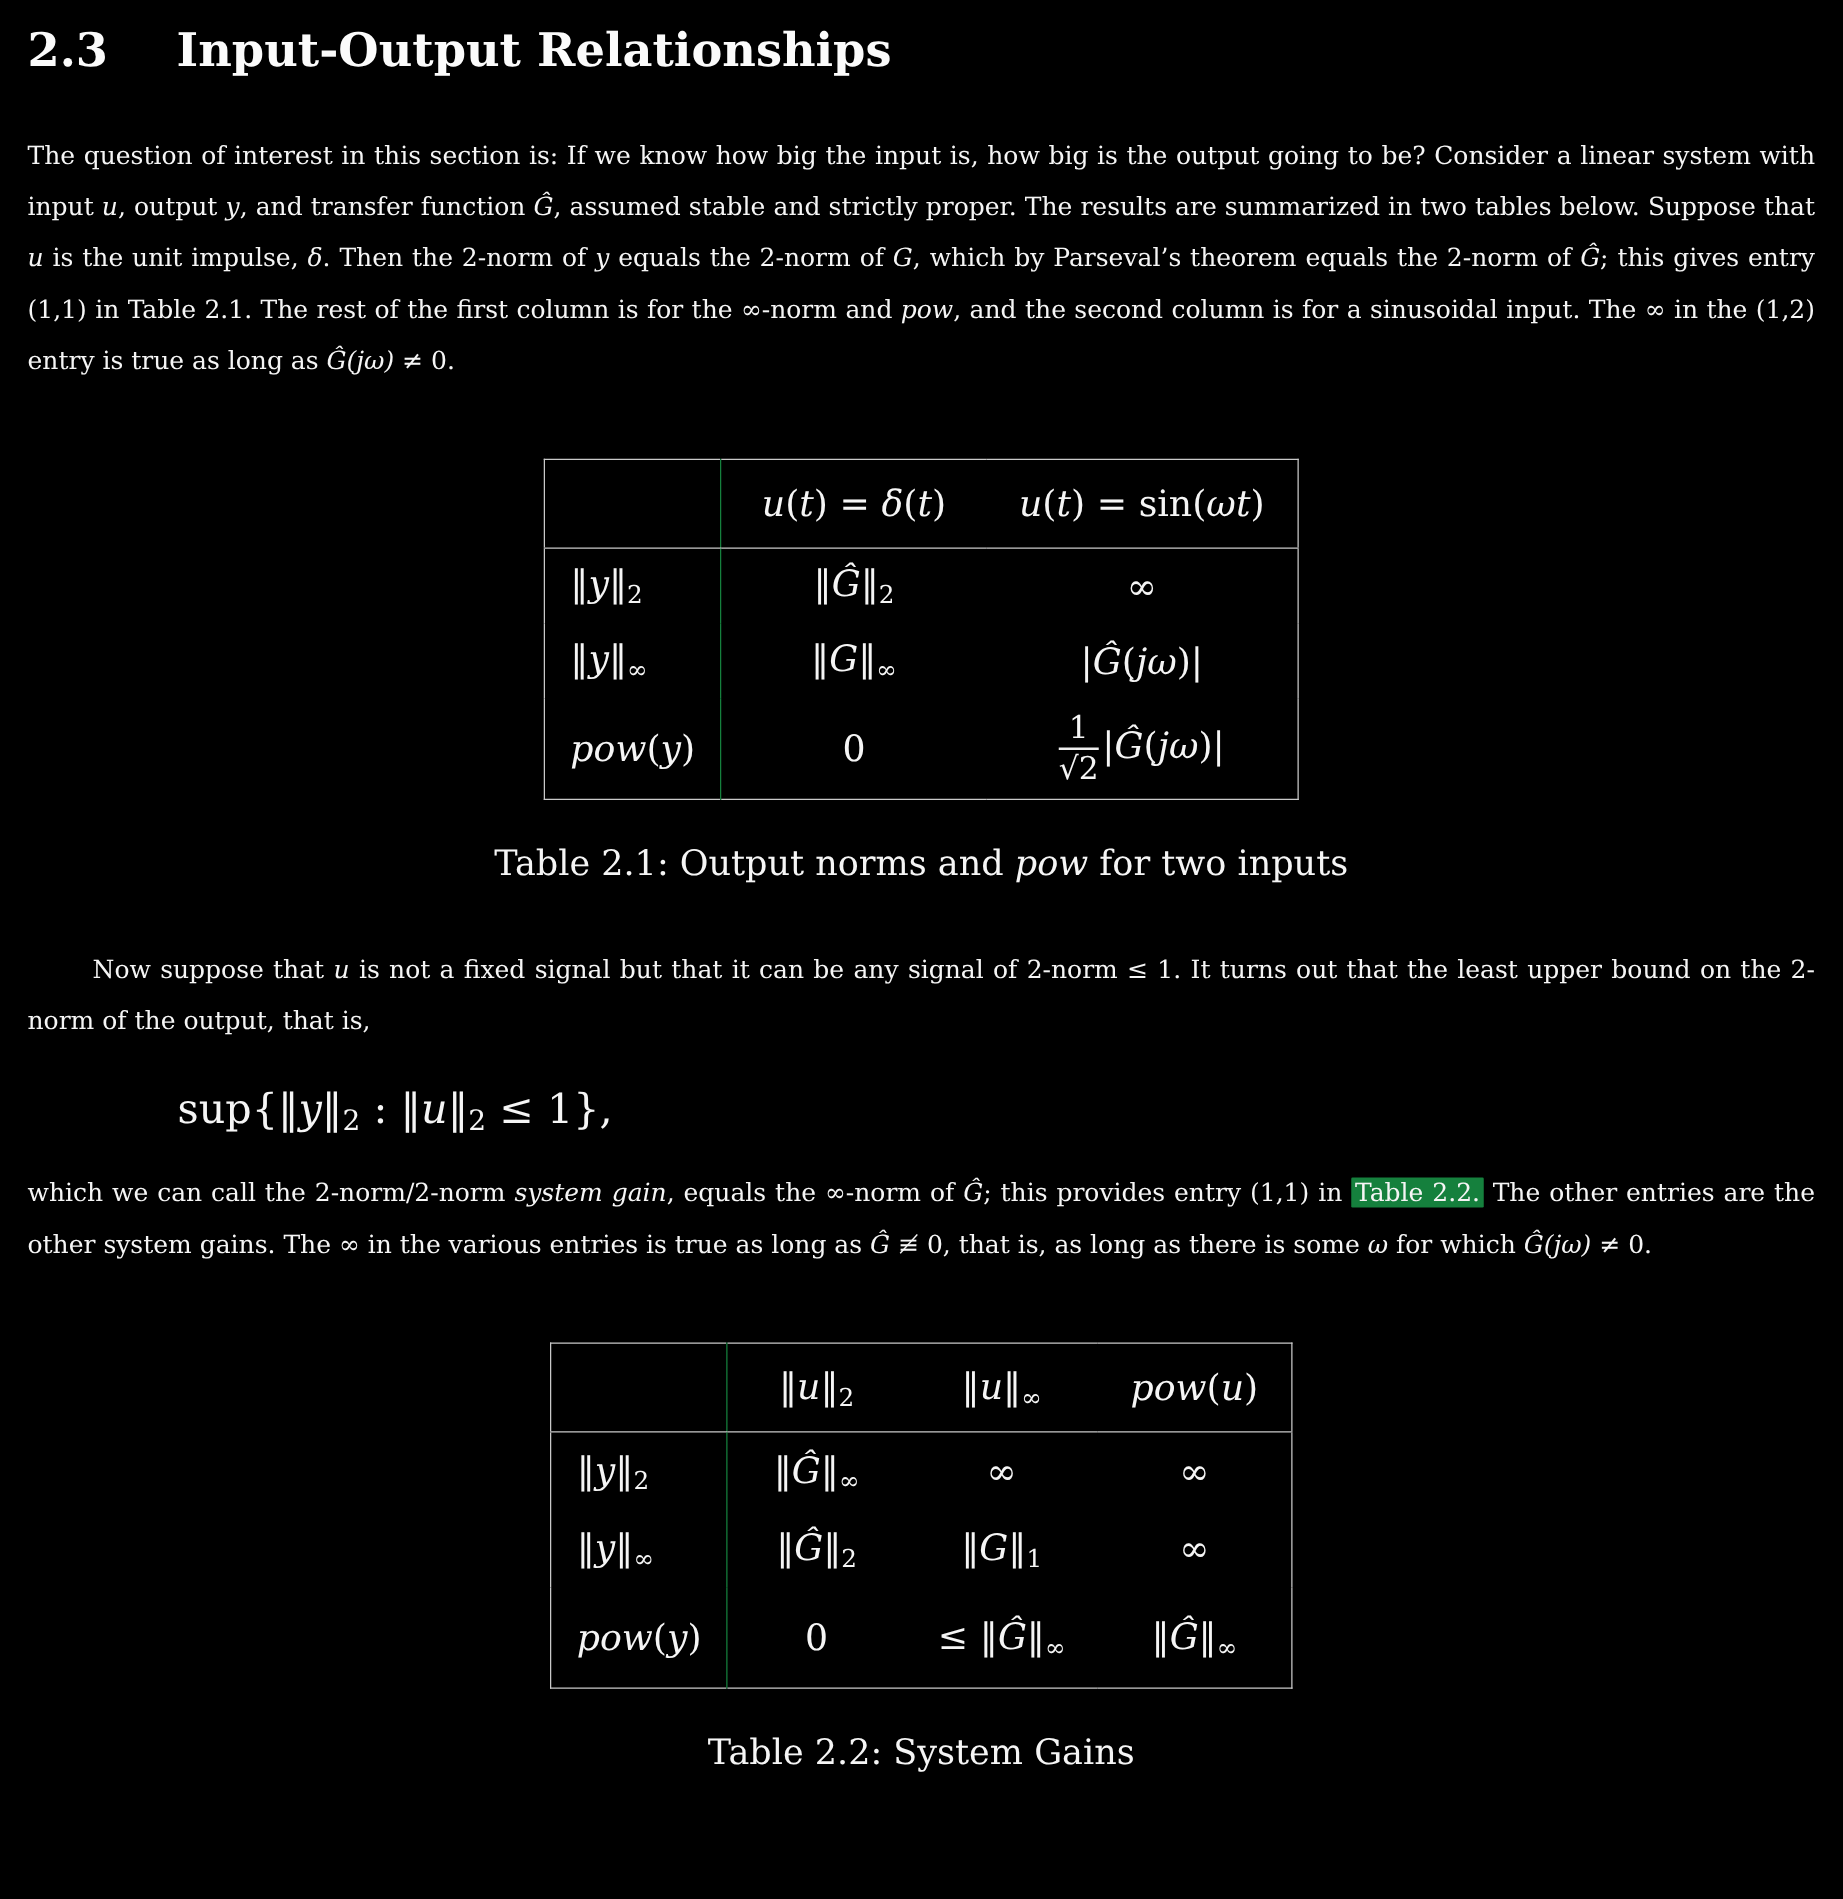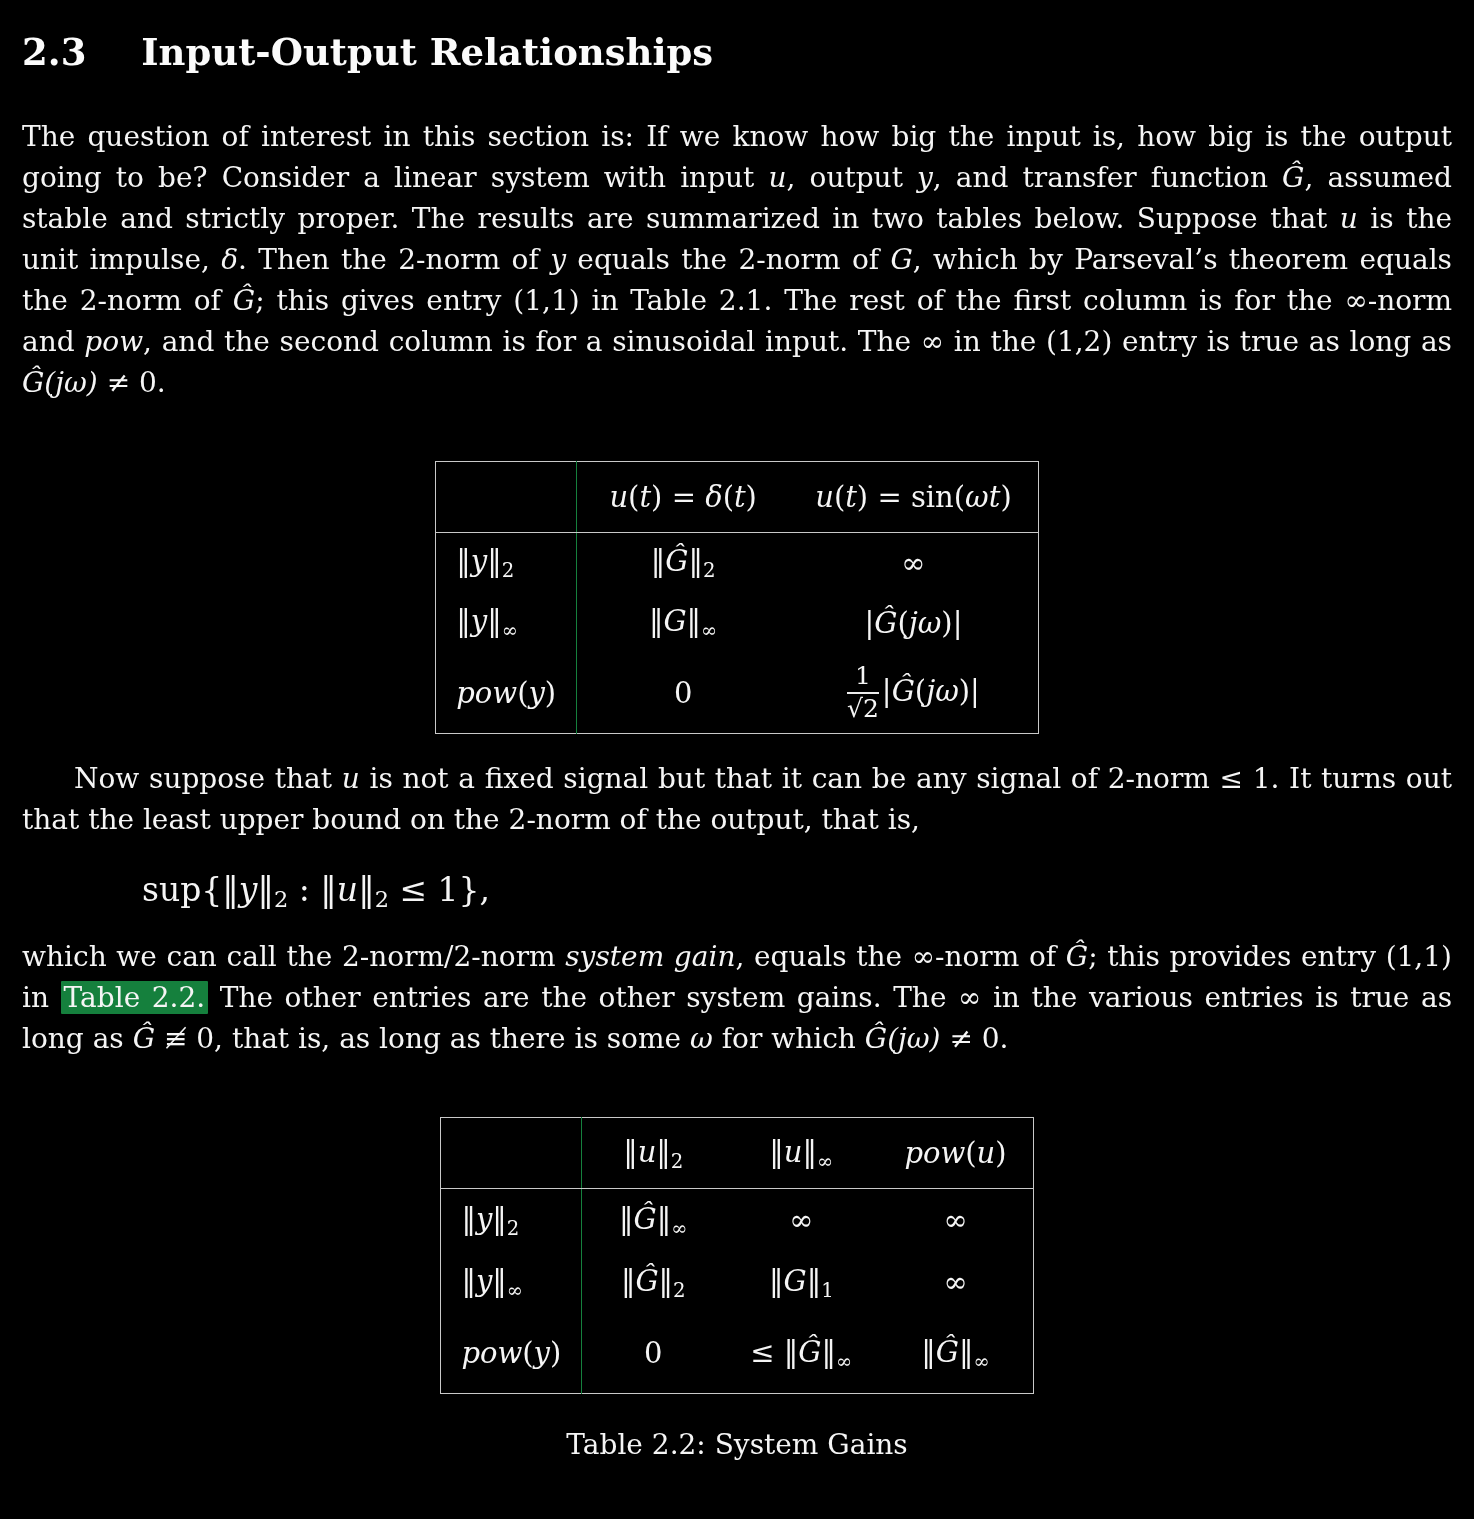--- a/index.html
+++ b/index.html
@@ -1,27 +1,27 @@
 <!DOCTYPE html>
 <html><head>
 <meta charset="utf-8">
 <style>
   html,body{margin:0;padding:0;}
   body{
     width:1474px;height:1519px;overflow:hidden;
     background:#000000;color:#f5f5f5;
     font-family:"DejaVu Serif","DejaVu Sans",serif;
   }
-  .page{box-sizing:border-box;width:1474px;height:1519px;padding:22px 22px 0 22px;}
+  .page{box-sizing:border-box;width:1474px;height:1519px;padding:10px 22px 0 22px;}
   .heading{
     font-size:37px;font-weight:bold;margin:8px 0 42px 0;color:#fbfbfb;
   }
   .heading .secnum{margin-right:42px;}
   p.body{
-    font-size:28px;line-height:41px;text-align:justify;margin:0;
+    font-size:20px;line-height:41px;text-align:justify;margin:0;
   }
   p.indent{text-indent:52px;margin-top:24px;}
   .seg-i{font-style:italic;}
   .seg-sub{font-size:68%;vertical-align:-0.28em;}
   .seg-hl{background:#15803d;padding:0 3px;border-radius:1px;}
   .equation{font-size:33px;margin:30px 0 24px 120px;}
   .tablewrap{text-align:center;}
   table.mtable{
     border-collapse:collapse;margin:58px auto 16px auto;
     font-size:29px;color:#f5f5f5;border:1px solid #c9c9c9;
@@ -77,20 +77,21 @@
           <td class="c1"><span>‖</span><span class="seg-i">G</span><span>‖</span><span class="seg-sub">∞</span></td>
           <td class="c2"><span>|</span><span class="seg-i">Ĝ</span><span>(</span><span class="seg-i">jω</span><span>)|</span></td>
         </tr>
         <tr class="last">
           <td class="rl"><span class="seg-i">pow</span><span>(</span><span class="seg-i">y</span><span>)</span></td>
           <td class="c1"><span>0</span></td>
           <td class="c2"><span class="frac"><span class="num">1</span><span class="den">√2</span></span><span>|</span><span class="seg-i">Ĝ</span><span>(</span><span class="seg-i">jω</span><span>)|</span></td>
         </tr>
       </tbody>
     </table>
+    <div class="caption"><span>Table 2.1: Output norms and </span><span class="seg-i">pow</span><span> for two inputs</span></div>
   </div>
 
   <p class="body indent"><span>Now suppose that </span><span class="seg-i">u</span><span> is not a fixed signal but that it can be any signal of 2-norm ≤ 1. It turns out that the least upper bound on the 2-norm of the output, that is,</span></p>
 
   <div class="equation"><span>sup{</span><span>‖</span><span class="seg-i">y</span><span>‖</span><span class="seg-sub">2</span><span> : ‖</span><span class="seg-i">u</span><span>‖</span><span class="seg-sub">2</span><span> ≤ 1},</span></div>
 
   <p class="body"><span>which we can call the 2-norm/2-norm </span><span class="seg-i">system gain</span><span>, equals the ∞-norm of </span><span class="seg-i">Ĝ</span><span>; this provides entry (1,1) in </span><span class="seg-hl">Table 2.2.</span><span> The other entries are the other system gains. The ∞ in the various entries is true as long as </span><span class="seg-i">Ĝ</span><span> ≢ 0, that is, as long as there is some </span><span class="seg-i">ω</span><span> for which </span><span class="seg-i">Ĝ(jω)</span><span> ≠ 0.</span></p>
 
   <div class="tablewrap">
     <table class="mtable t2">

